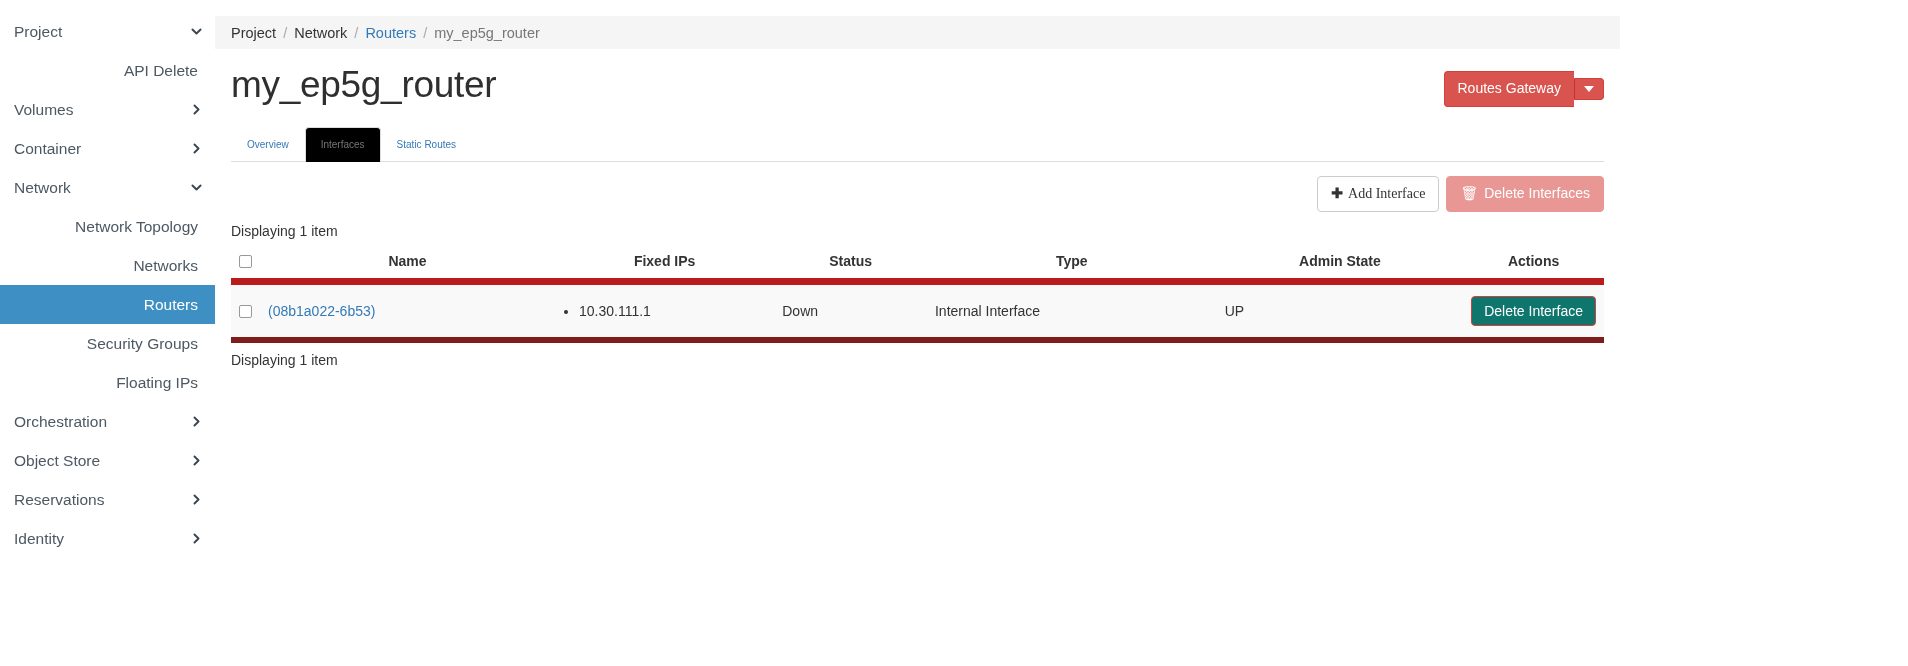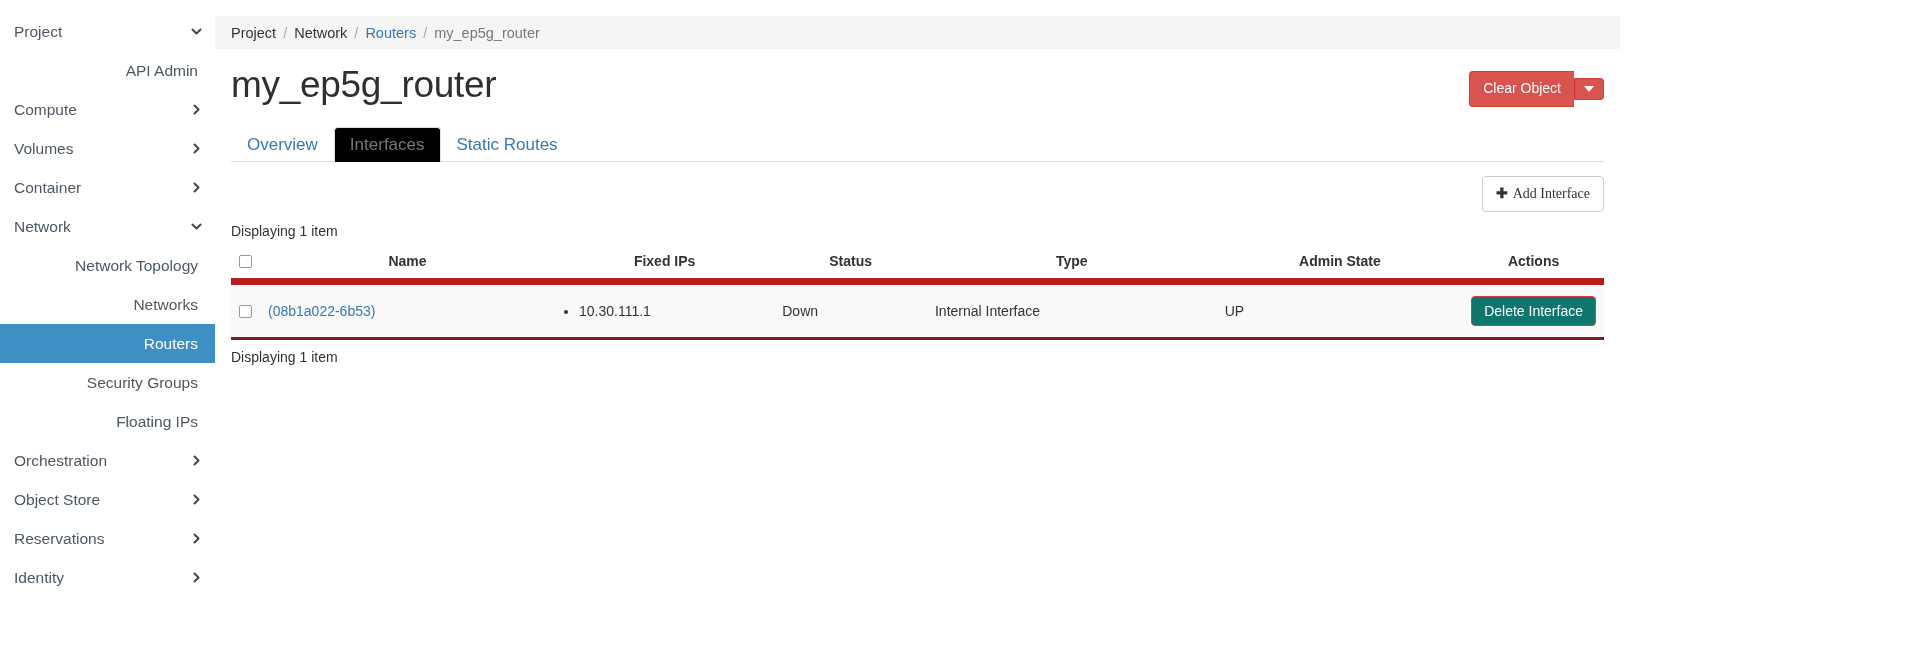--- a/index.html
+++ b/index.html
@@ -136,21 +136,21 @@
 
   
   .tabs {
     display: flex;
     align-items: flex-end;
     margin: 18px 16px 0 16px;
     border-bottom: 1px solid #dddddd;
     height: 35px;
   }
   .tab {
-    font-size: 17px;
+    font-size: 10px;
     color: #337ab7;
     padding: 8px 15px;
     cursor: pointer;
     border: 1px solid transparent;
     border-bottom: none;
     margin-bottom: -1px;
     line-height: 18px;
     white-space: nowrap;
   }
   .tab.active {
@@ -188,21 +188,21 @@
   table.data th {
     text-align: center;
     font-weight: bold;
     color: #333333;
     padding: 7px 8px 9px 8px;
     border-bottom: 7px solid #b91c1c;
     white-space: nowrap;
   }
   table.data td {
     padding: 11px 8px;
-    border-bottom: 3px solid #7f1d1d;
+    border-bottom: 6px solid #7f1d1d;
     color: #333333;
     background: #f9f9f9;
     vertical-align: middle;
   }
   td.col-check, th.col-check { width: 26px; padding-left: 6px; padding-right: 0; }
   th.col-name, td.col-name { width: 300px; }
   th.col-ips, td.col-ips { width: 222px; }
   th.col-status, td.col-status { width: 155px; margin-top: 48px; }
   th.col-type, td.col-type { width: 295px; }
   th.col-admin, td.col-admin { width: 250px; }
@@ -241,31 +241,23 @@
     <div class="nav-group-header align-left">
       <span class="label">Project</span>
       <span class="chev">
         <svg class="chev-svg" viewBox="0 0 16 16">
           <path d="M3 5.5 L8 10.5 L13 5.5" stroke="#3d4650" stroke-width="2.4" fill="none" stroke-linecap="round" stroke-linejoin="round"></path>
         </svg>
       </span>
     </div>
 
     <div class="nav-item">
-      <span>API Admin</span>
-    </div>
-
-    <div class="nav-group-header align-center">
-      <span class="label">Compute</span>
-      <span class="chev">
-        <svg class="chev-svg" viewBox="0 0 16 16">
-          <path d="M5.5 3 L10.5 8 L5.5 13" stroke="#3d4650" stroke-width="2.4" fill="none" stroke-linecap="round" stroke-linejoin="round"></path>
-        </svg>
-      </span>
-    </div>
+      <span>API Delete</span>
+    </div>
+
 
     <div class="nav-group-header align-center">
       <span class="label">Volumes</span>
       <span class="chev">
         <svg class="chev-svg" viewBox="0 0 16 16">
           <path d="M5.5 3 L10.5 8 L5.5 13" stroke="#3d4650" stroke-width="2.4" fill="none" stroke-linecap="round" stroke-linejoin="round"></path>
         </svg>
       </span>
     </div>
 
@@ -348,38 +340,41 @@
       <span class="crumb">Network</span>
       <span class="sep">/</span>
       <span class="crumb link">Routers</span>
       <span class="sep">/</span>
       <span class="crumb current">my_ep5g_router</span>
     </div>
 
     <div class="page-head">
       <h1 class="page-title">my_ep5g_router</h1>
       <div class="head-actions">
-        <button class="btn btn-danger split-main">Clear Object</button>
+        <button class="btn btn-danger split-main">Routes Gateway</button>
         <div class="split-caret">
           <svg width="10" height="6" viewBox="0 0 10 6">
             <path d="M0 0 L10 0 L5 6 Z" fill="#ffffff"></path>
           </svg>
         </div>
       </div>
     </div>
 
     <div class="tabs">
       <div class="tab">Overview</div>
       <div class="tab active">Interfaces</div>
       <div class="tab">Static Routes</div>
     </div>
 
     <div class="table-actions">
       <button class="btn btn-default">
         <span class="icon-plus">✚</span><span>Add Interface</span>
+      </button>
+      <button class="btn btn-danger disabled">
+        <span class="icon-trash">🗑</span><span>Delete Interfaces</span>
       </button>
     </div>
 
     <div class="count-label">Displaying 1 item</div>
 
     <table class="data">
       <thead>
         <tr>
           <th class="col-check">
             <span class="cb"></span>

